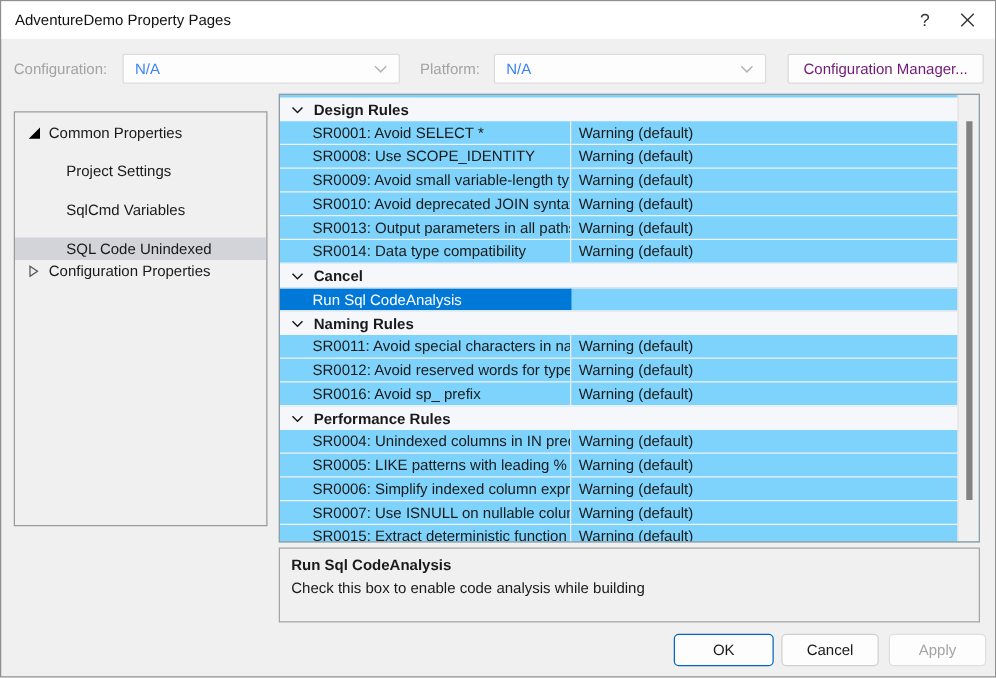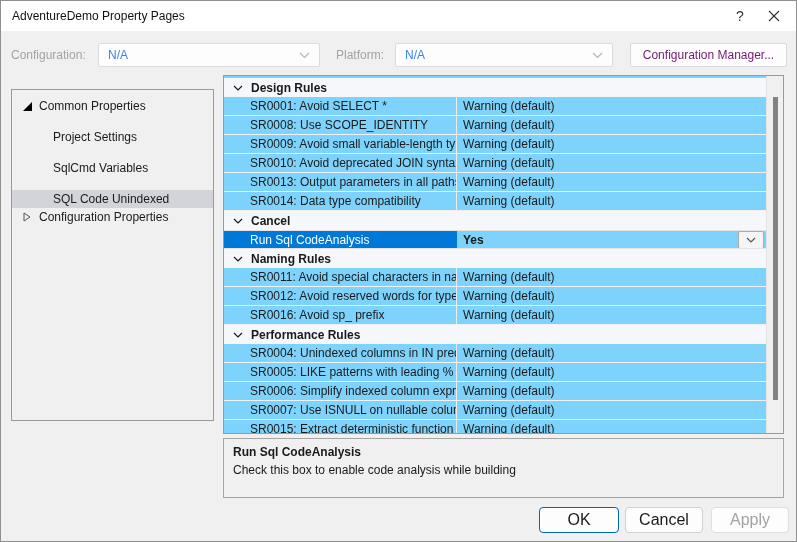--- a/index.html
+++ b/index.html
@@ -73,21 +73,21 @@
   .desc{
     position:absolute;left:222px;top:437px;width:561px;height:60px;box-sizing:border-box;
     background:#f0f0f0;border:1px solid #a5a5a5;padding:6px 9px;overflow:hidden;
   }
   .desc-title{font-weight:bold;}
   .desc-text{margin-top:4px;}
   
   .btn{
     position:absolute;top:506px;height:26px;box-sizing:border-box;border-radius:4px;
     background:#fdfdfd;border:1px solid #d0d0d0;display:flex;align-items:center;justify-content:center;
-    font-size:16px;color:#1a1a1a;
+    font-size:12px;color:#1a1a1a;
   }
   .btn-ok{left:538px;width:80px;border-color:#0067c0;}
   .btn-cancel{left:624px;width:78px;}
   .btn-apply{left:710px;width:78px;color:#a3a3a3;border-color:#dedede;}
 </style>
 </head>
 <body>
 
 <div class="dialog">
 
@@ -204,30 +204,20 @@
         <div class="grid-row group">
           <span class="g-chev">
             <svg width="10" height="6" viewBox="0 0 10 6">
               <polyline points="1,1 5,5 9,1" fill="none" stroke="currentColor" stroke-width="1.2"></polyline>
             </svg>
           </span>
           <span class="g-label">Cancel</span>
         </div>
         <div class="grid-row item sel">
           <div class="name-cell">Run Sql CodeAnalysis</div>
-          <div class="value-cell">
-            <span>Yes</span>
-            <div class="combo-btn">
-              <span style="display:flex;">
-                <svg width="10" height="6" viewBox="0 0 10 6">
-                  <polyline points="1,1 5,5 9,1" fill="none" stroke="currentColor" stroke-width="1.2"></polyline>
-                </svg>
-              </span>
-            </div>
-          </div>
         </div>
         <div class="grid-row group">
           <span class="g-chev">
             <svg width="10" height="6" viewBox="0 0 10 6">
               <polyline points="1,1 5,5 9,1" fill="none" stroke="currentColor" stroke-width="1.2"></polyline>
             </svg>
           </span>
           <span class="g-label">Naming Rules</span>
         </div>
         <div class="grid-row item">

